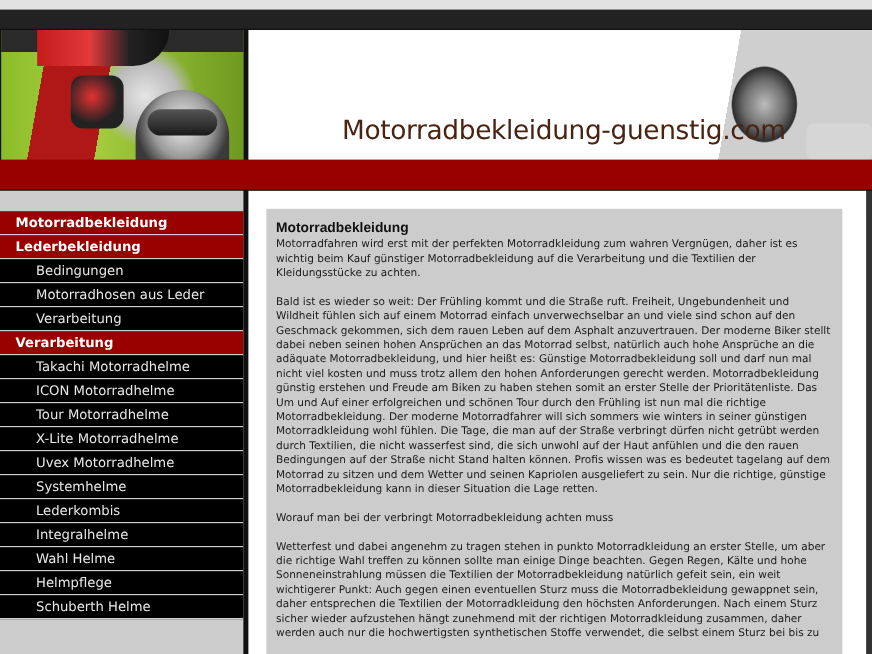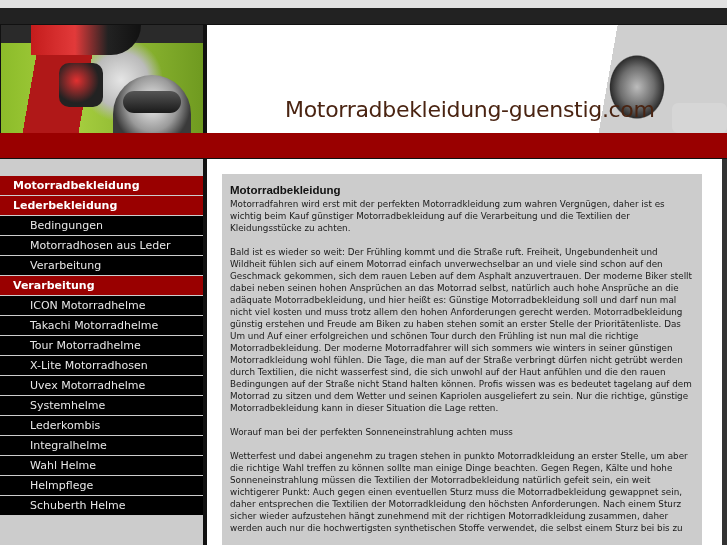--- a/index.html
+++ b/index.html
@@ -134,37 +134,37 @@
   <div class="redbar"></div>
 
   <div class="sidebar">
     <div class="sidebar-gap"></div>
     <a class="nav-item main">Motorradbekleidung</a>
     <a class="nav-item main">Lederbekleidung</a>
     <a class="nav-item sub">Bedingungen</a>
     <a class="nav-item sub">Motorradhosen aus Leder</a>
     <a class="nav-item sub">Verarbeitung</a>
     <a class="nav-item main">Verarbeitung</a>
+    <a class="nav-item sub">Takachi Motorradhelme</a>
     <a class="nav-item sub">ICON Motorradhelme</a>
-    <a class="nav-item sub">Takachi Motorradhelme</a>
     <a class="nav-item sub">Tour Motorradhelme</a>
-    <a class="nav-item sub">X-Lite Motorradhosen</a>
+    <a class="nav-item sub">X-Lite Motorradhelme</a>
     <a class="nav-item sub">Uvex Motorradhelme</a>
     <a class="nav-item sub">Systemhelme</a>
     <a class="nav-item sub">Lederkombis</a>
     <a class="nav-item sub">Integralhelme</a>
     <a class="nav-item sub">Wahl Helme</a>
     <a class="nav-item sub">Helmpflege</a>
     <a class="nav-item sub">Schuberth Helme</a>
   </div>
   <div class="sidebar-sep"></div>
 
   <div class="content">
     <div class="article">
       <h1>Motorradbekleidung</h1>
       <p>Motorradfahren wird erst mit der perfekten Motorradkleidung zum wahren Vergnügen, daher ist es wichtig beim Kauf günstiger Motorradbekleidung auf die Verarbeitung und die Textilien der Kleidungsstücke zu achten.</p>
       <p>Bald ist es wieder so weit: Der Frühling kommt und die Straße ruft. Freiheit, Ungebundenheit und Wildheit fühlen sich auf einem Motorrad einfach unverwechselbar an und viele sind schon auf den Geschmack gekommen, sich dem rauen Leben auf dem Asphalt anzuvertrauen. Der moderne Biker stellt dabei neben seinen hohen Ansprüchen an das Motorrad selbst, natürlich auch hohe Ansprüche an die adäquate Motorradbekleidung, und hier heißt es: Günstige Motorradbekleidung soll und darf nun mal nicht viel kosten und muss trotz allem den hohen Anforderungen gerecht werden. Motorradbekleidung günstig erstehen und Freude am Biken zu haben stehen somit an erster Stelle der Prioritätenliste. Das Um und Auf einer erfolgreichen und schönen Tour durch den Frühling ist nun mal die richtige Motorradbekleidung. Der moderne Motorradfahrer will sich sommers wie winters in seiner günstigen Motorradkleidung wohl fühlen. Die Tage, die man auf der Straße verbringt dürfen nicht getrübt werden durch Textilien, die nicht wasserfest sind, die sich unwohl auf der Haut anfühlen und die den rauen Bedingungen auf der Straße nicht Stand halten können. Profis wissen was es bedeutet tagelang auf dem Motorrad zu sitzen und dem Wetter und seinen Kapriolen ausgeliefert zu sein. Nur die richtige, günstige Motorradbekleidung kann in dieser Situation die Lage retten.</p>
-      <p>Worauf man bei der perfekten Sonneneinstrahlung achten muss</p>
+      <p>Worauf man bei der verbringt Motorradbekleidung achten muss</p>
       <p>Wetterfest und dabei angenehm zu tragen stehen in punkto Motorradkleidung an erster Stelle, um aber die richtige Wahl treffen zu können sollte man einige Dinge beachten. Gegen Regen, Kälte und hohe Sonneneinstrahlung müssen die Textilien der Motorradbekleidung natürlich gefeit sein, ein weit wichtigerer Punkt: Auch gegen einen eventuellen Sturz muss die Motorradbekleidung gewappnet sein, daher entsprechen die Textilien der Motorradkleidung den höchsten Anforderungen. Nach einem Sturz sicher wieder aufzustehen hängt zunehmend mit der richtigen Motorradkleidung zusammen, daher werden auch nur die hochwertigsten synthetischen Stoffe verwendet, die selbst einem Sturz bei bis zu</p>
     </div>
   </div>
   <div class="right-edge"></div>
 </div>
 
 </body></html>

